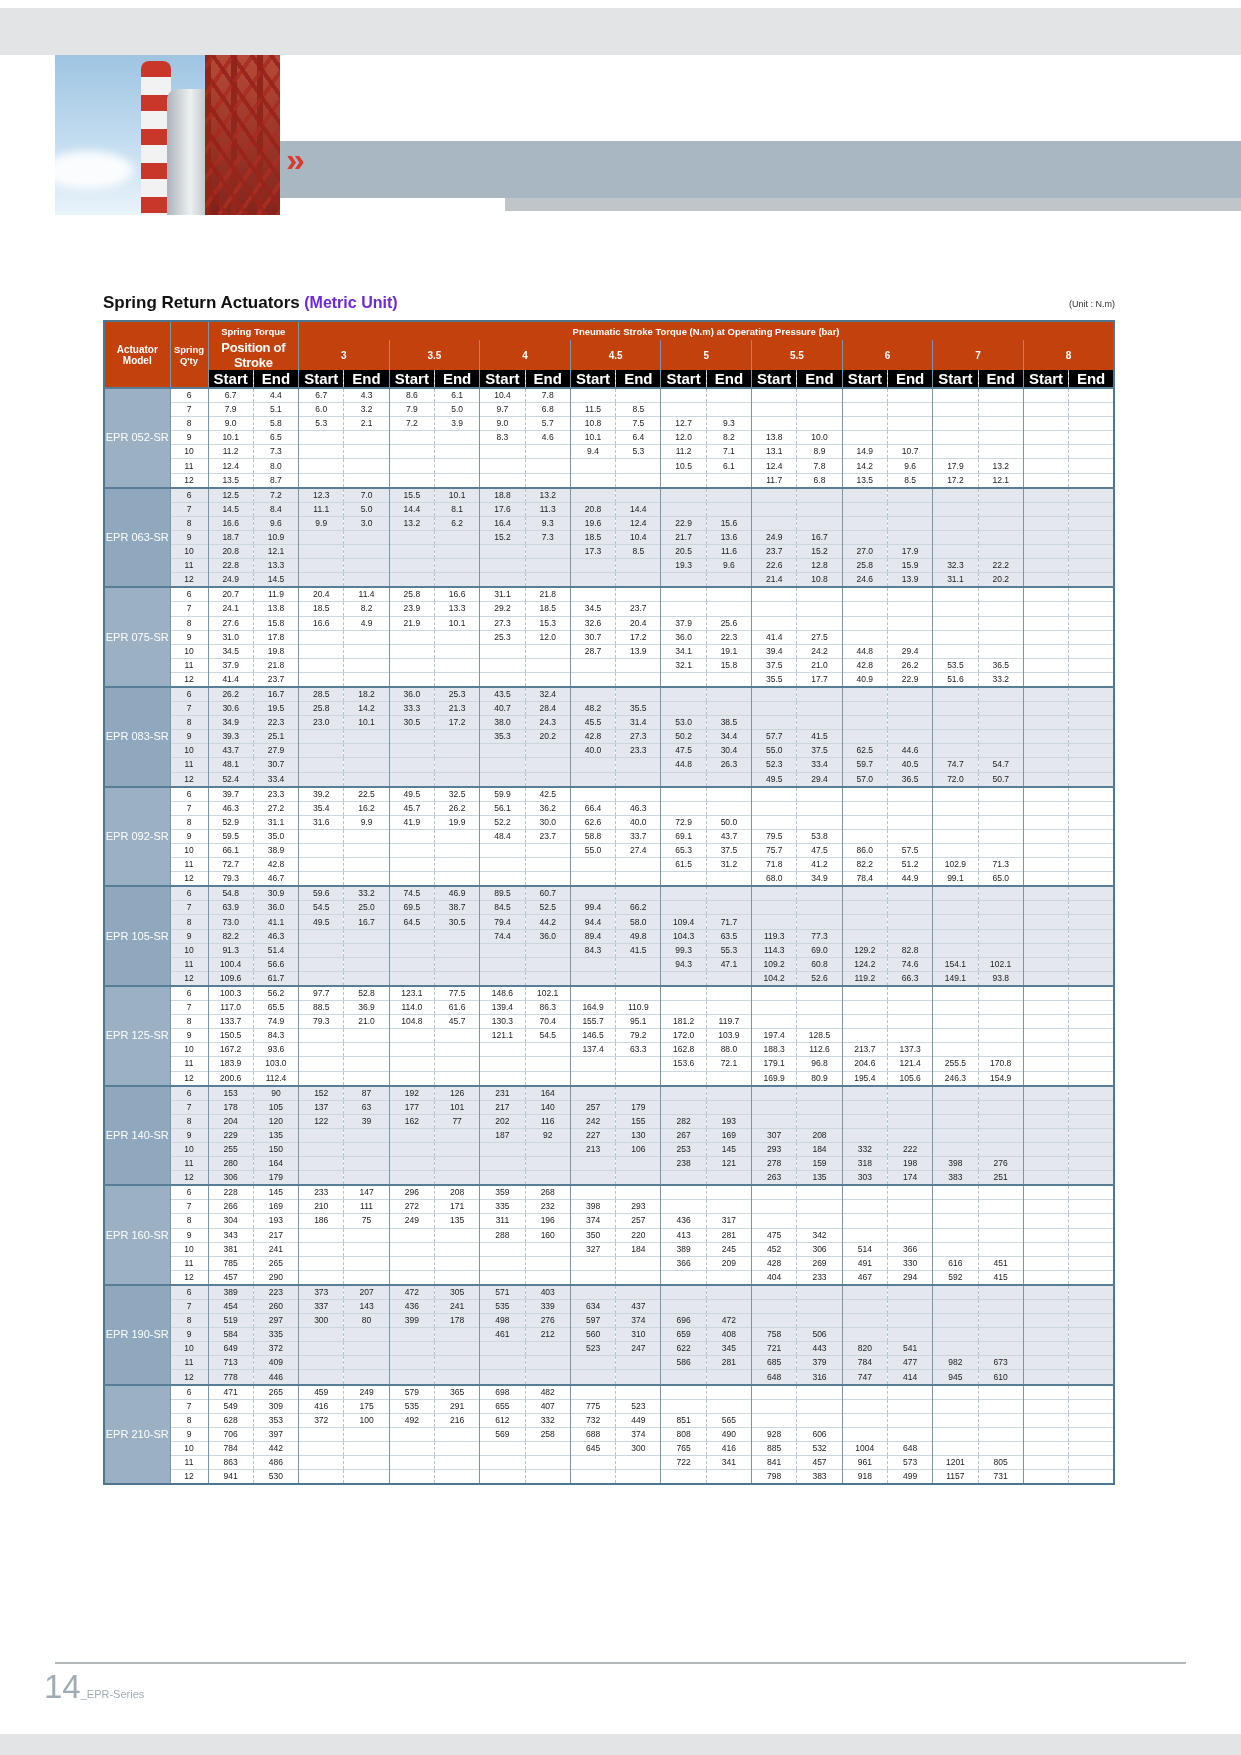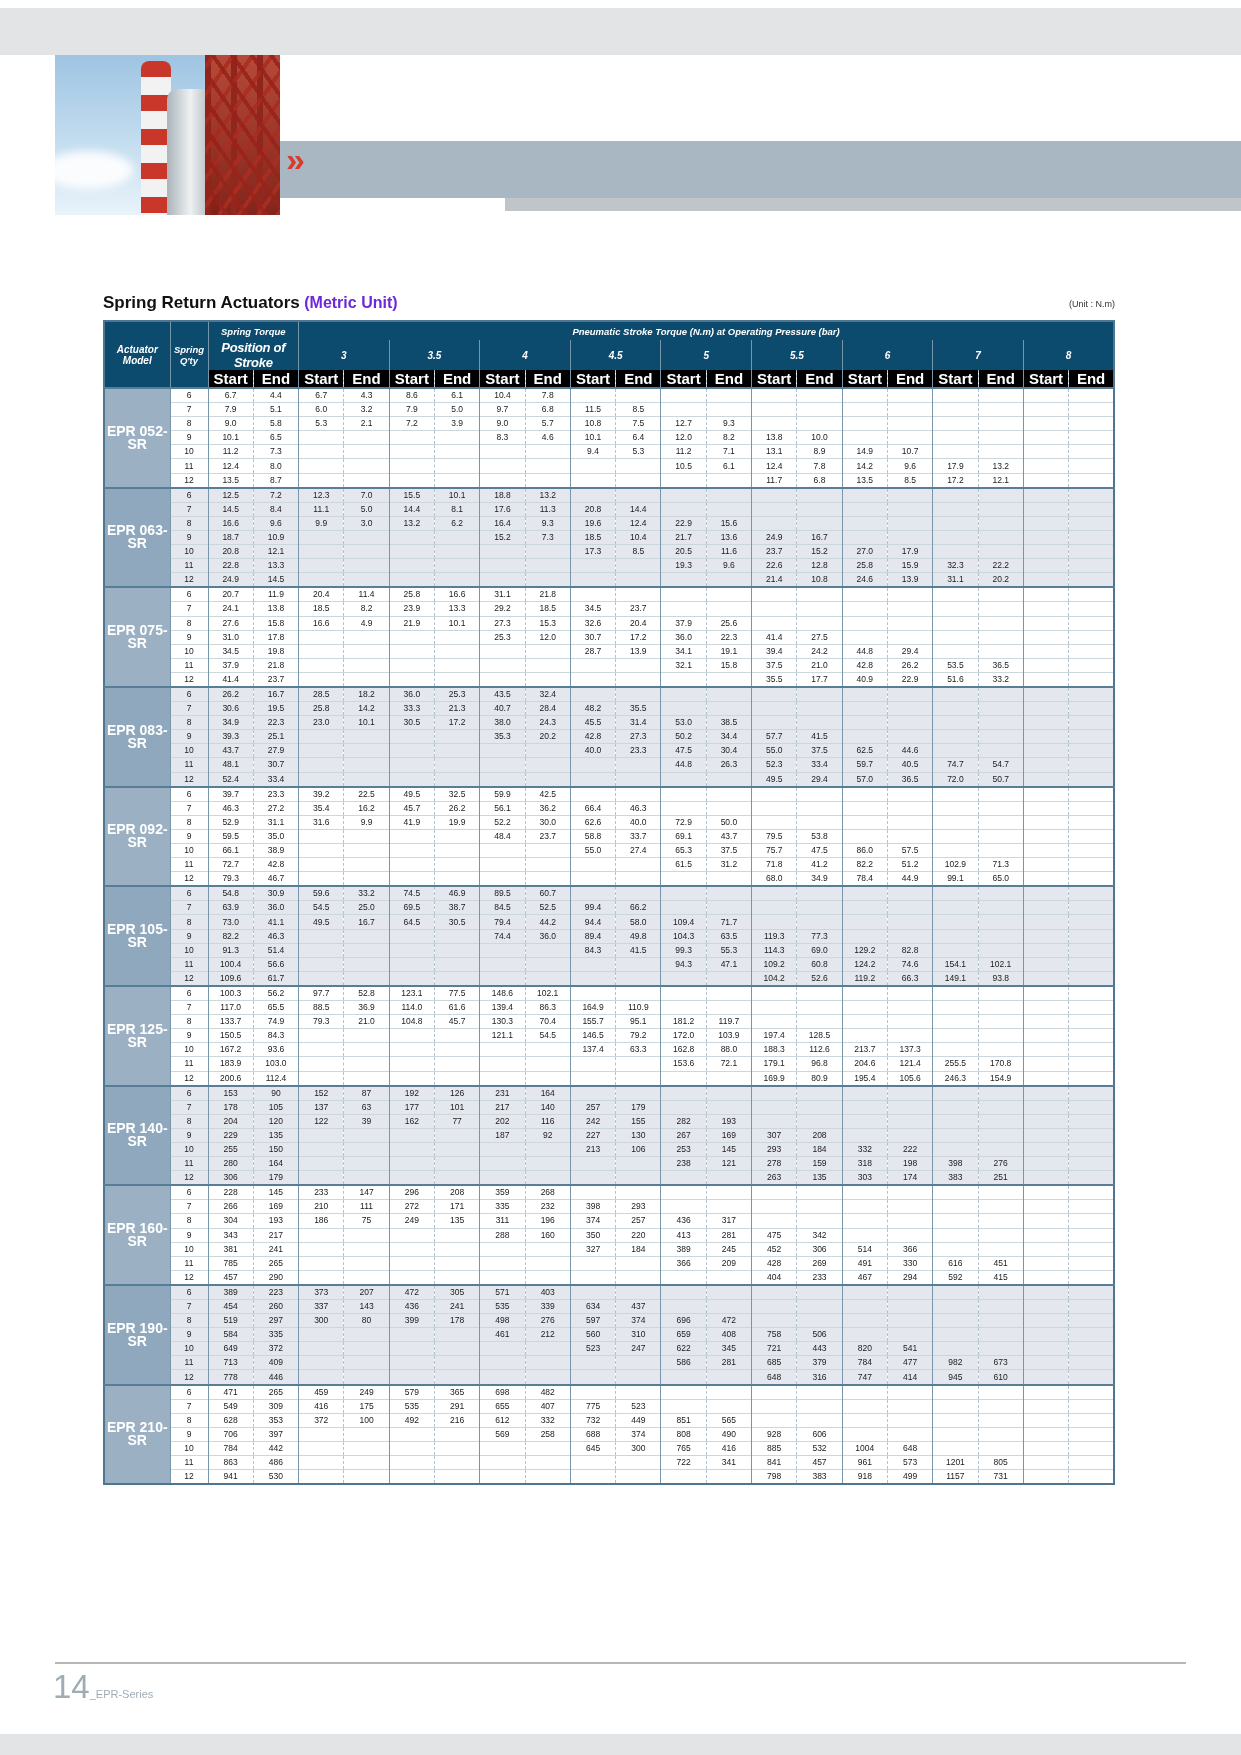--- a/index.html
+++ b/index.html
@@ -41,41 +41,41 @@
   .unit-note{position:absolute;left:955px;top:299px;width:160px;text-align:right;
              font-size:9px;color:#333;}
 
   
   #actuator-table{position:absolute;left:103px;top:320px;width:1012px;
                   border-collapse:collapse;table-layout:fixed;
                   border:2px solid #4f7690;}
   #actuator-table th,#actuator-table td{
       padding:0;margin:0;text-align:center;vertical-align:middle;overflow:hidden;white-space:pre-line;}
   thead th{color:#fff;font-weight:bold;}
-  .h-dark{background:#0c4a6e;font-size:9.5px;height:18px;font-style:italic;}
+  .h-dark{background:#c2410c;font-size:9.5px;height:18px;}
   .h-dark.num{font-size:10px;}
   .h-light{background:#000000;font-size:15px;height:17px;}
   .h-model{font-size:10px;}
   .small{font-size:13px;letter-spacing:-0.3px;}
   thead{border-bottom:2px solid #4f7690;}
 
   tbody td{font-size:8.5px;height:13.1px;line-height:13px;color:#1a1a1a;
            border-top:1px solid #ccd6dd;}
   tr.plain td{background:#ffffff;}
   tr.tint td{background:#e4e8ee;}
-  td.model{background:#9bb1c3 !important;color:#ffffff;font-weight:bold;font-size:14px;
+  td.model{background:#9bb1c3 !important;color:#ffffff;font-weight:normal;font-size:11px;
            border-top:2px solid #587e97;}
   tr.tint td.model{background:#8fa8bd !important;}
   tr.bt td{border-top:2px solid #587e97;}
   .gs{border-left:1px solid #7796aa;}
   .ds{border-left:1px dashed #b4c2cd;}
 
   
   .footer-rule{position:absolute;left:55px;top:1662px;width:1131px;height:2px;background:#b3b8bb;}
-  .footer-page{position:absolute;left:53px;top:1668px;font-size:33px;color:#a0acb4;}
+  .footer-page{position:absolute;left:44px;top:1668px;font-size:33px;color:#a0acb4;}
   .footer-series{font-size:11px;color:#a0acb4;}
 </style>
 </head>
 <body>
 
 <div id="page">
 
   <div class="top-band"></div>
 
   <div class="band"></div>

